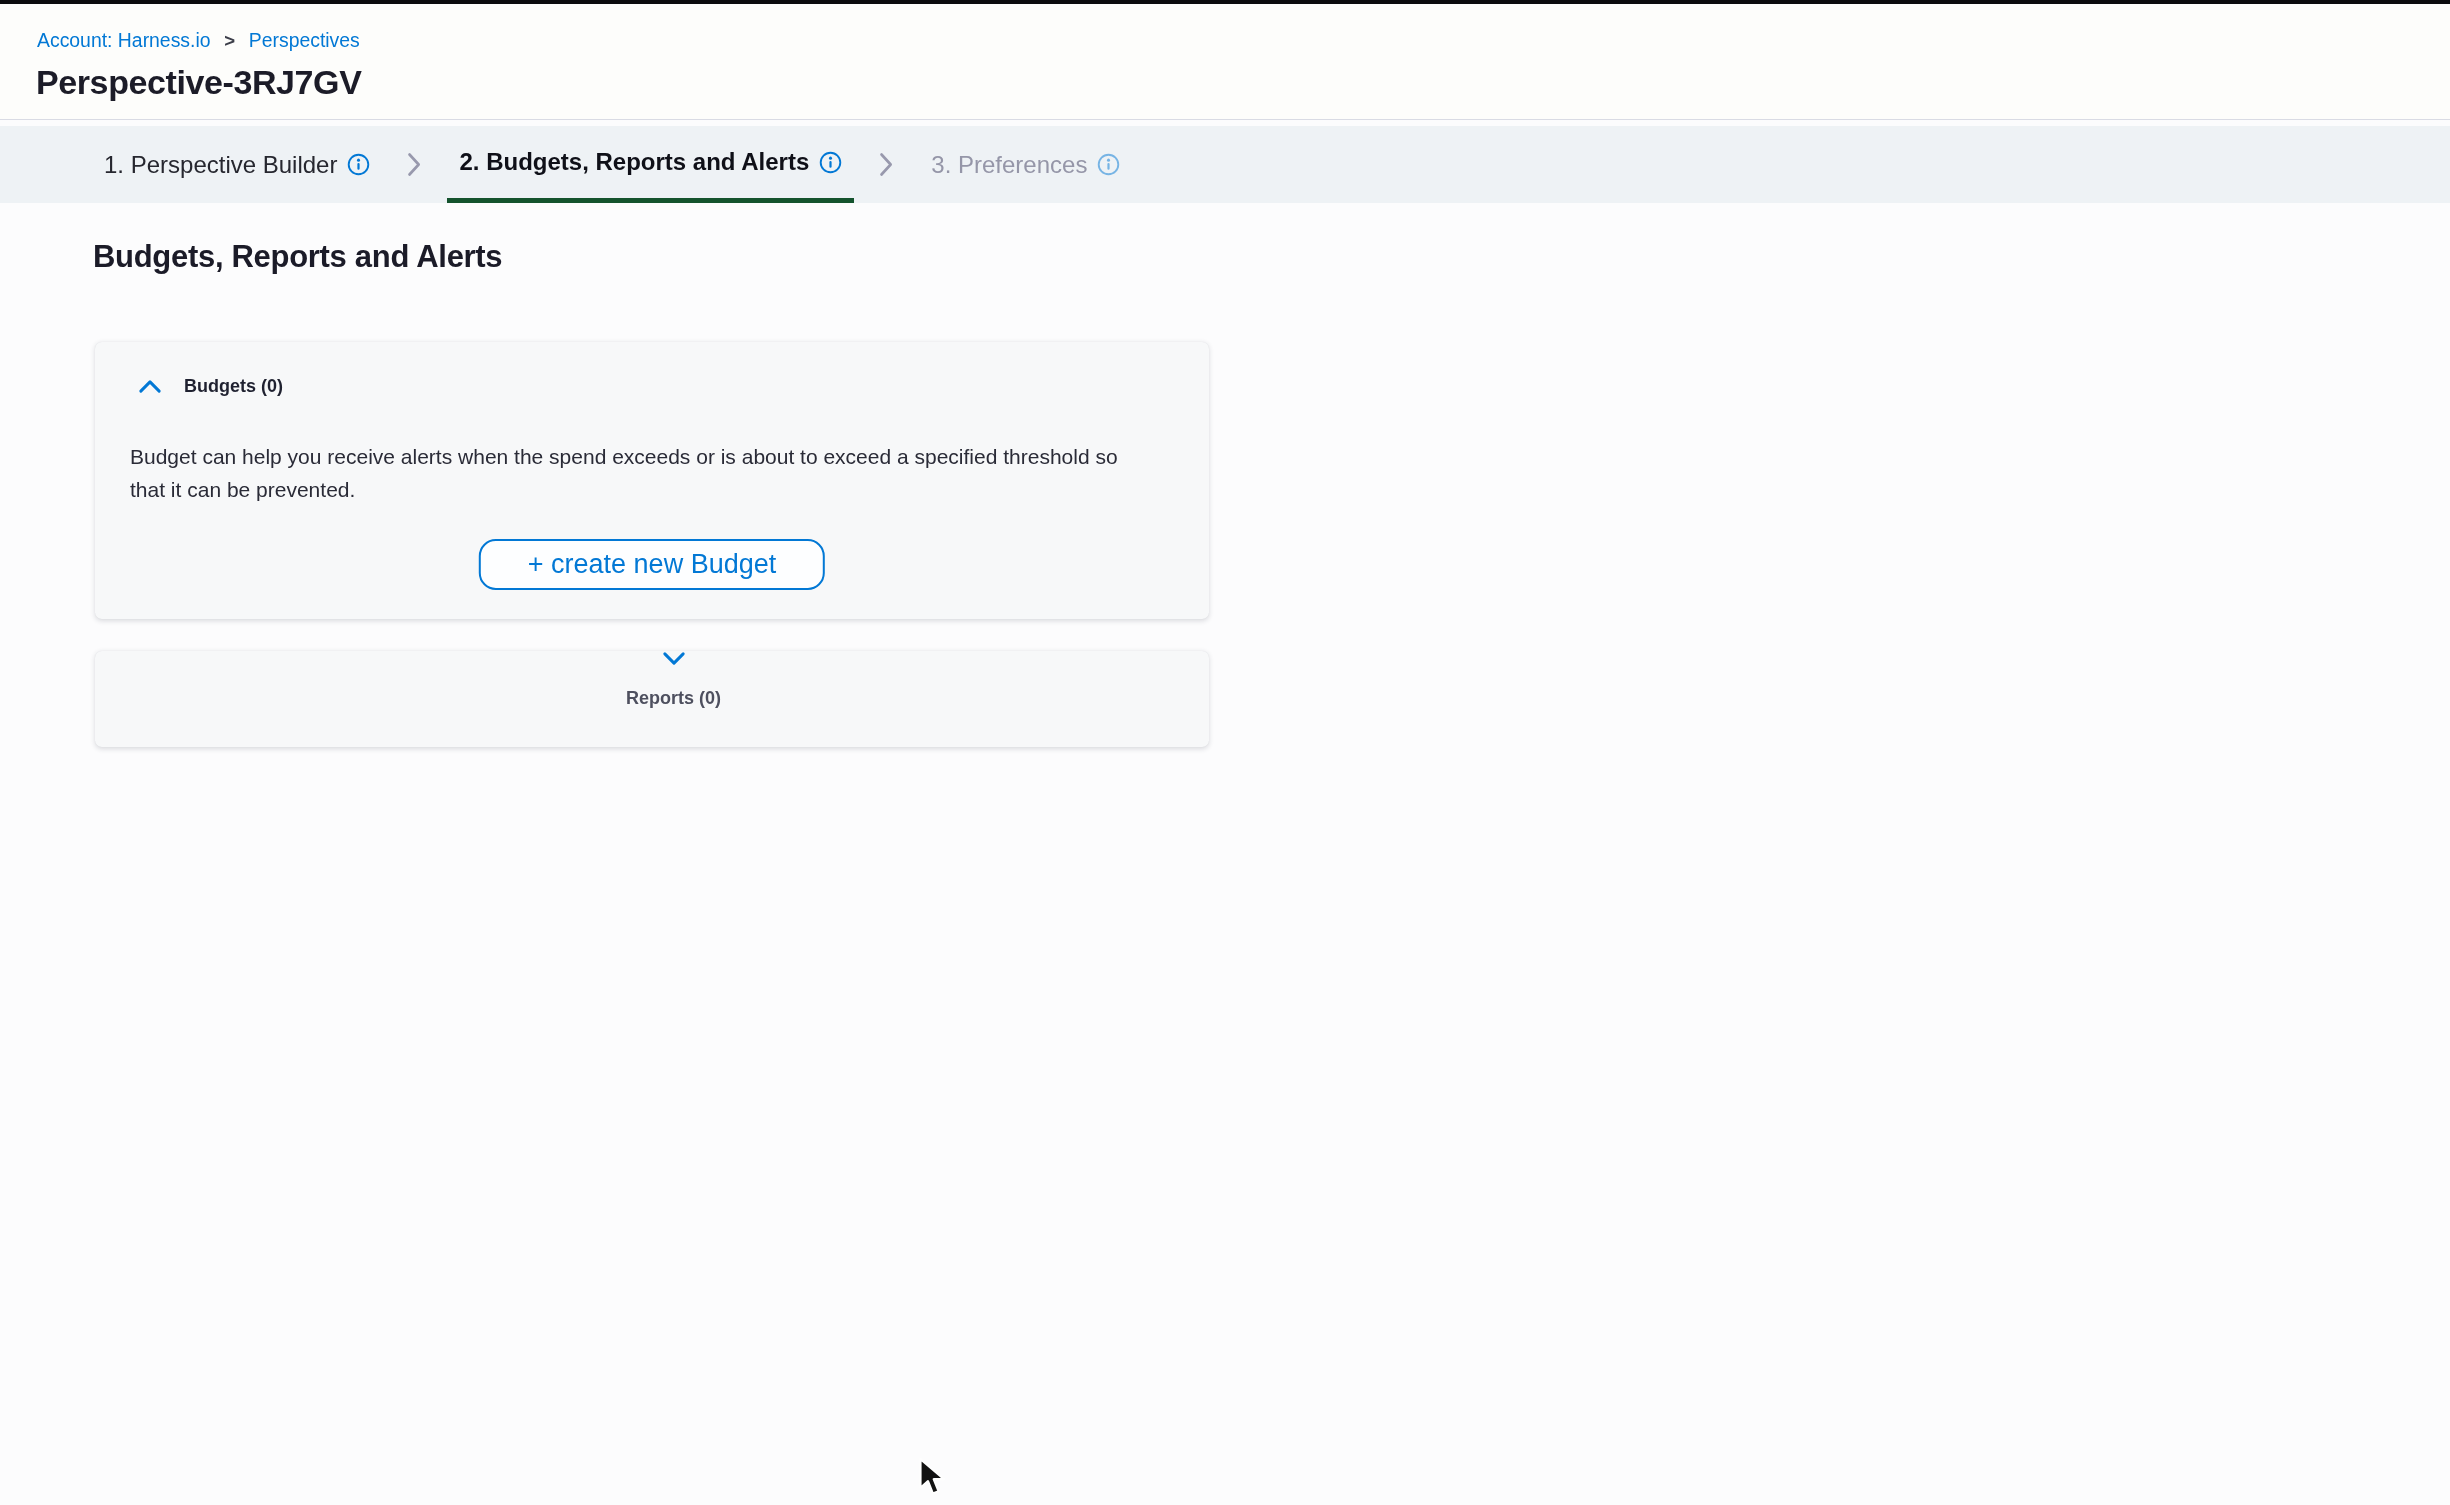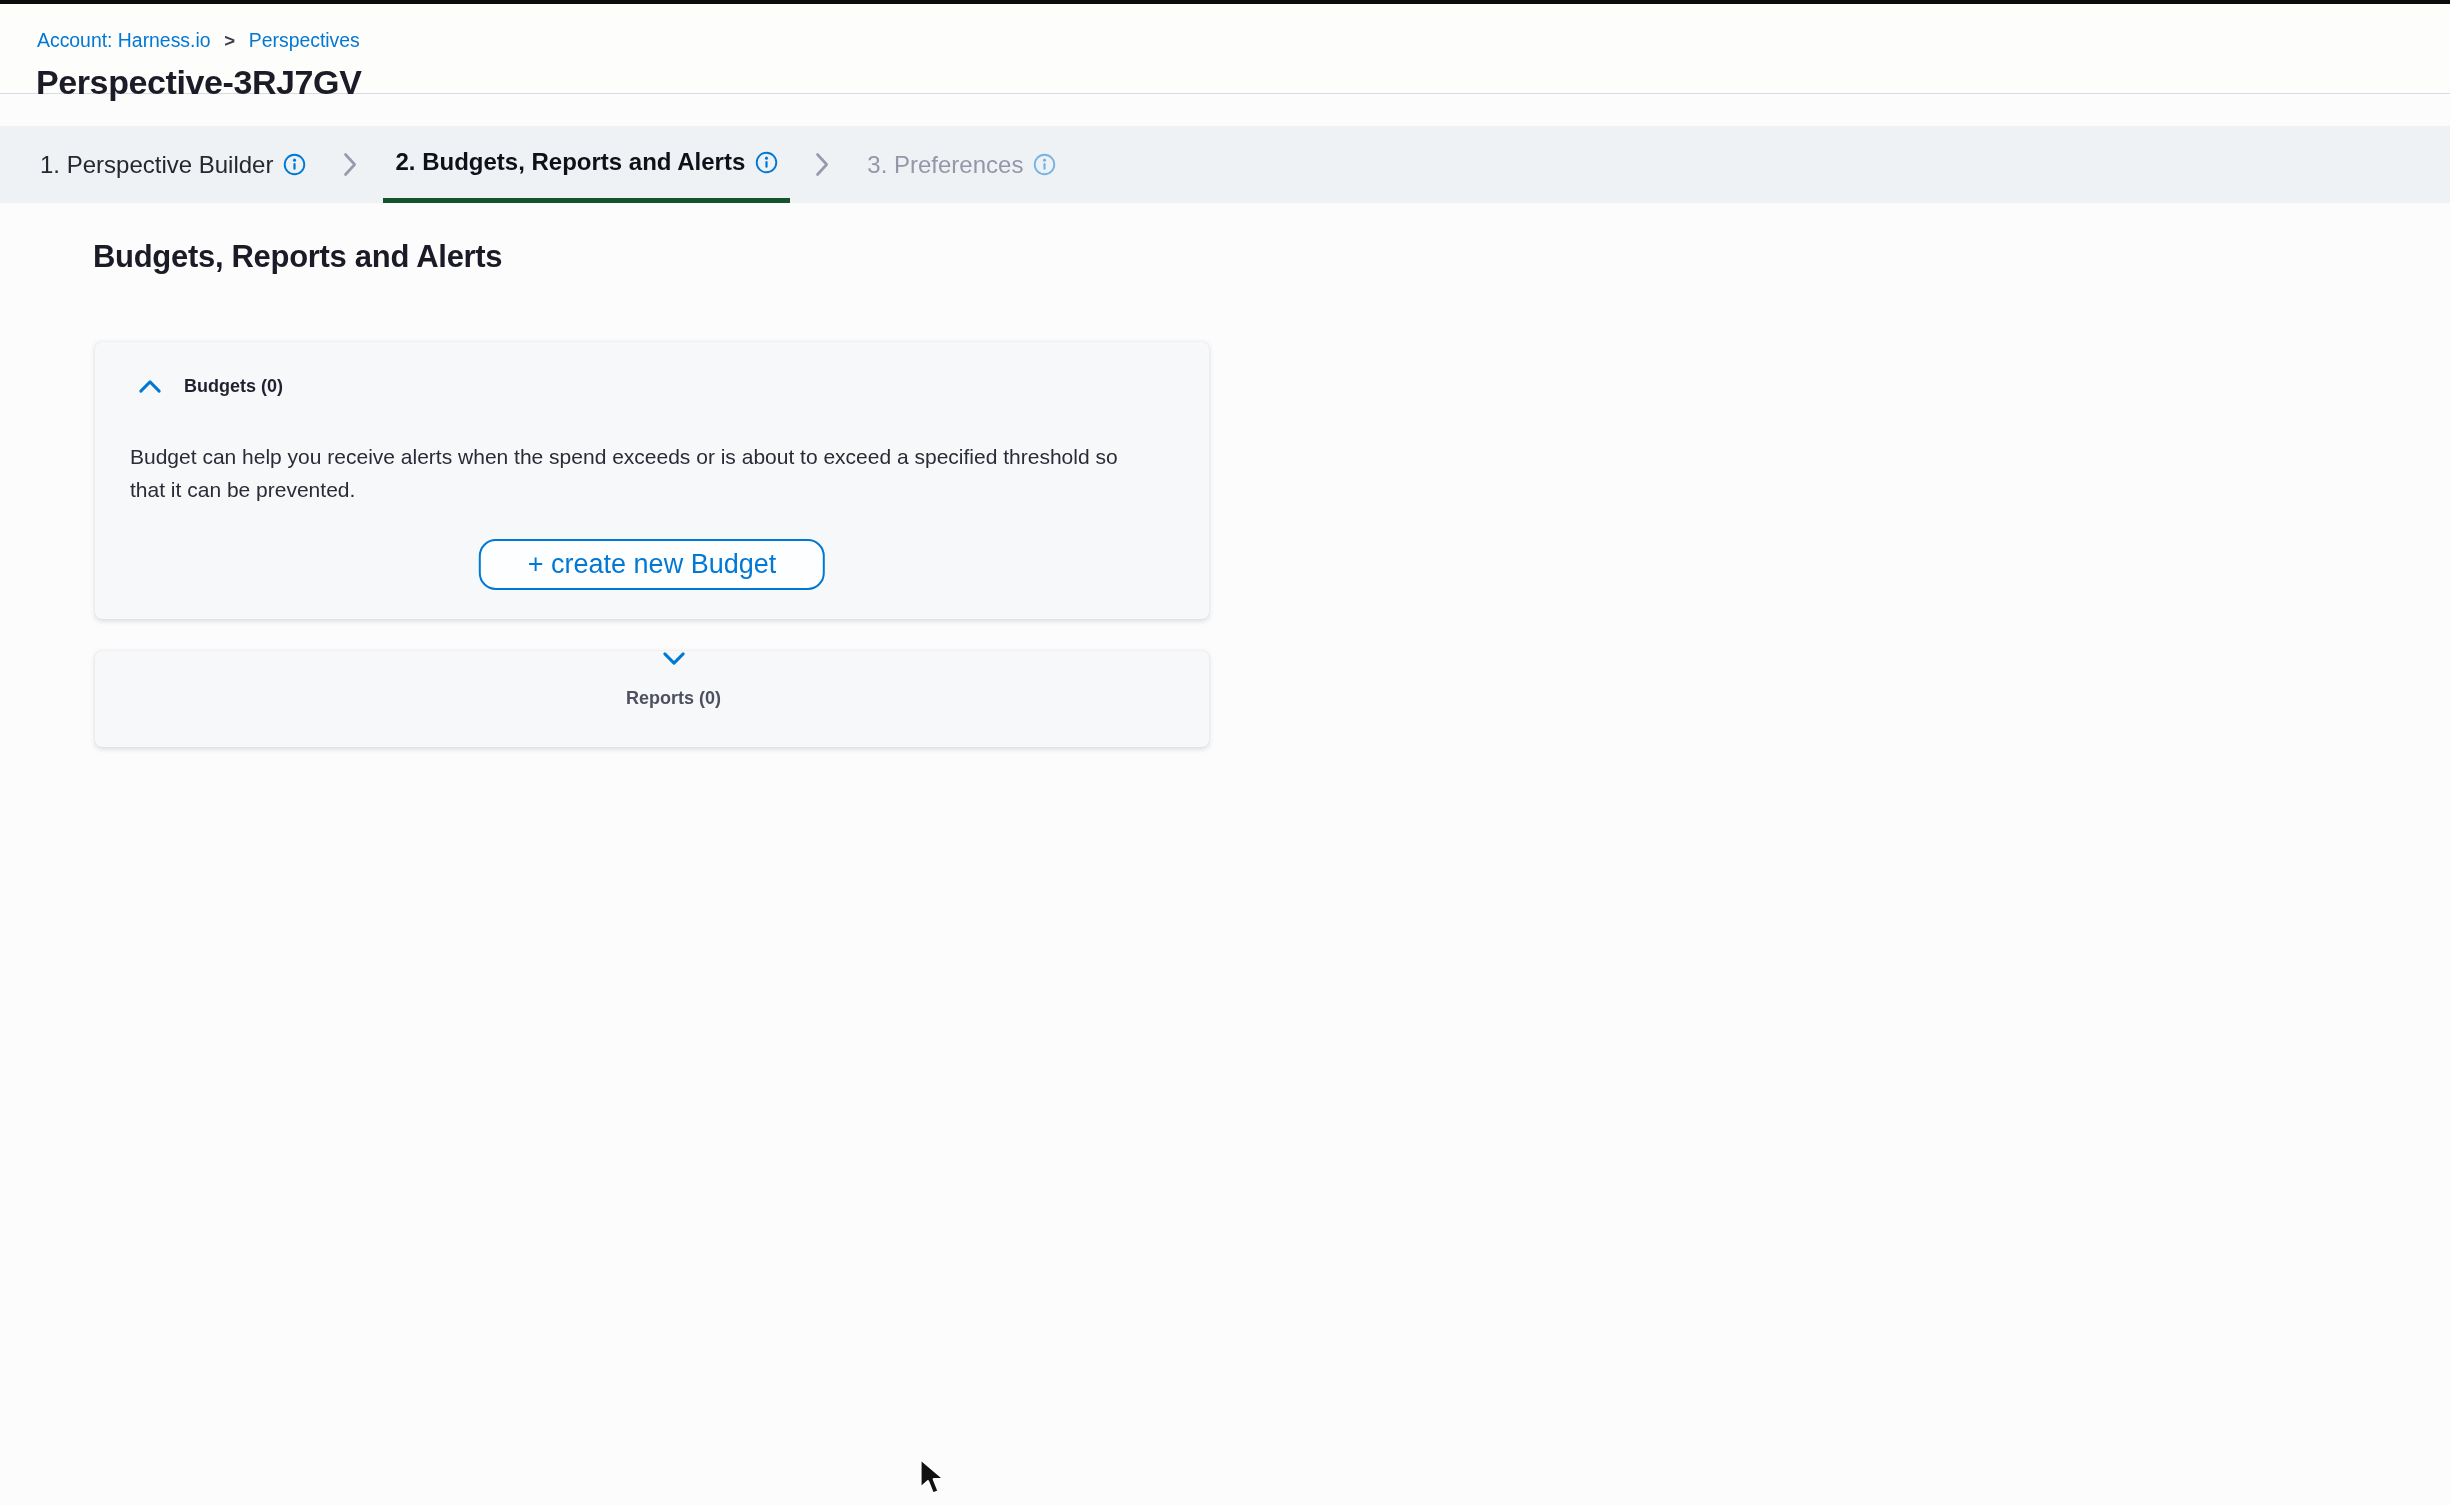--- a/index.html
+++ b/index.html
@@ -9,40 +9,40 @@
   .screen {
     position:relative; width:2450px; height:1506px;
     background:#fcfcfd; overflow:hidden;
   }
   .top-strip {
     position:absolute; top:0; left:0; width:100%; height:4.2px; background:#0b0b0d;
   }
 
   
   .header {
-    position:absolute; top:4.2px; left:0; width:100%; height:90px;
+    position:absolute; top:4.2px; left:0; width:100%; height:116px;
     background:#fdfdfb; border-bottom:1.7px solid #d9dbe4;
   }
   .breadcrumb {
     position:absolute; top:24px; left:37px;
     display:flex; align-items:center; gap:12px;
     font-size:19.4px; line-height:25px;
   }
   .crumb-link { color:#0278d5; text-decoration:none; cursor:pointer; }
   .crumb-sep { color:#3c3e49; font-size:18.6px; font-weight:600; padding:0 1.7px; }
   .page-title {
     position:absolute; top:59px; left:36px;
     font-size:34px; font-weight:700; color:#1c1c28; letter-spacing:-0.4px;
   }
 
   
   .tabbar {
     position:absolute; top:126px; left:0; width:100%; height:77px;
     background:#eef2f5;
-    display:flex; align-items:stretch; gap:25px; padding-left:28px;
+    display:flex; align-items:stretch; gap:25px; padding-left:92px;
   }
   .tab {
     display:flex; align-items:center; gap:10px;
     padding:0 12px; font-size:24px; cursor:pointer; white-space:nowrap;
   }
   .tab-done    { color:#26272f; font-weight:500; }
   .tab-active  { color:#0f1018; font-weight:700; border-bottom:5px solid #14532d; }
   .tab-future  { color:#9596a8; font-weight:400; }
   .tab-sep { align-self:center; flex:0 0 auto; }
   .info-icon { flex:0 0 auto; display:block; }

